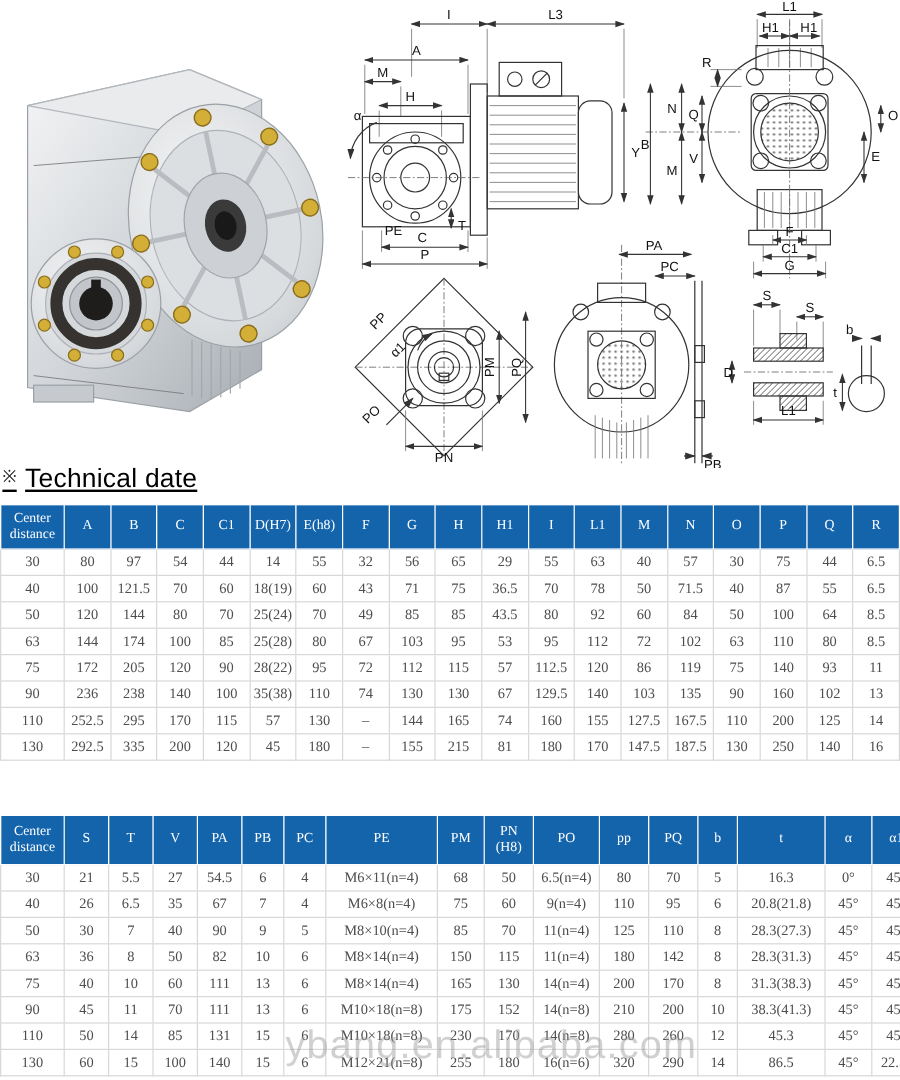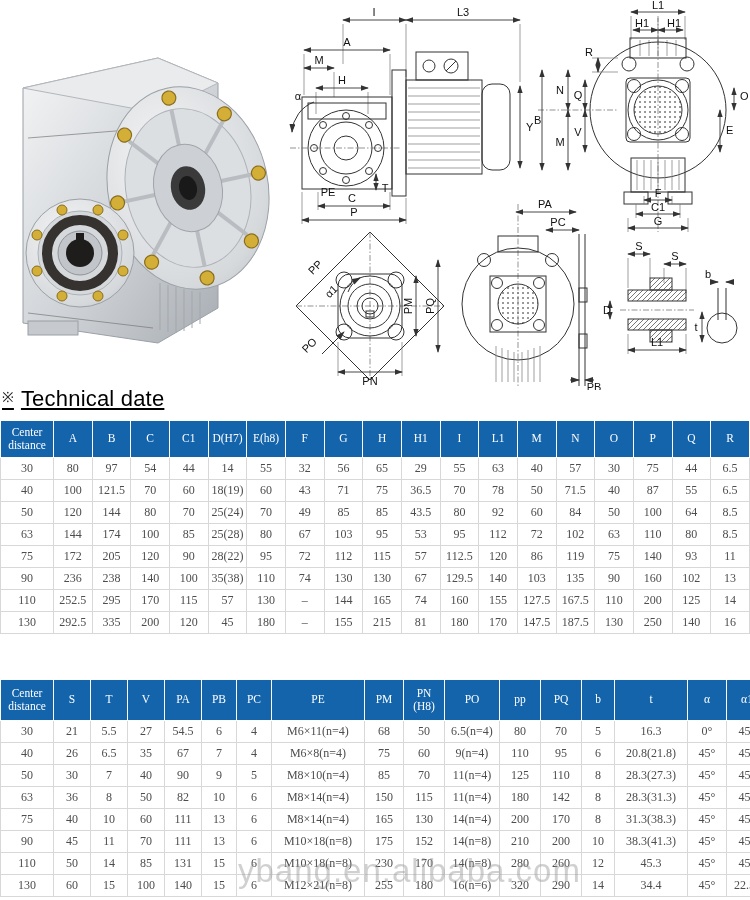--- a/index.html
+++ b/index.html
@@ -741,20 +741,20 @@
         <td>140</td>
         <td>15</td>
         <td>6</td>
         <td>M12×21(n=8)</td>
         <td>255</td>
         <td>180</td>
         <td>16(n=6)</td>
         <td>320</td>
         <td>290</td>
         <td>14</td>
-        <td>34.4</td>
+        <td>86.5</td>
         <td>45°</td>
         <td>22.5°</td>
       </tr>
     </tbody>
   </table>
 
 <div class="watermark">ybang.en.alibaba.com</div>
 
 </body></html>

